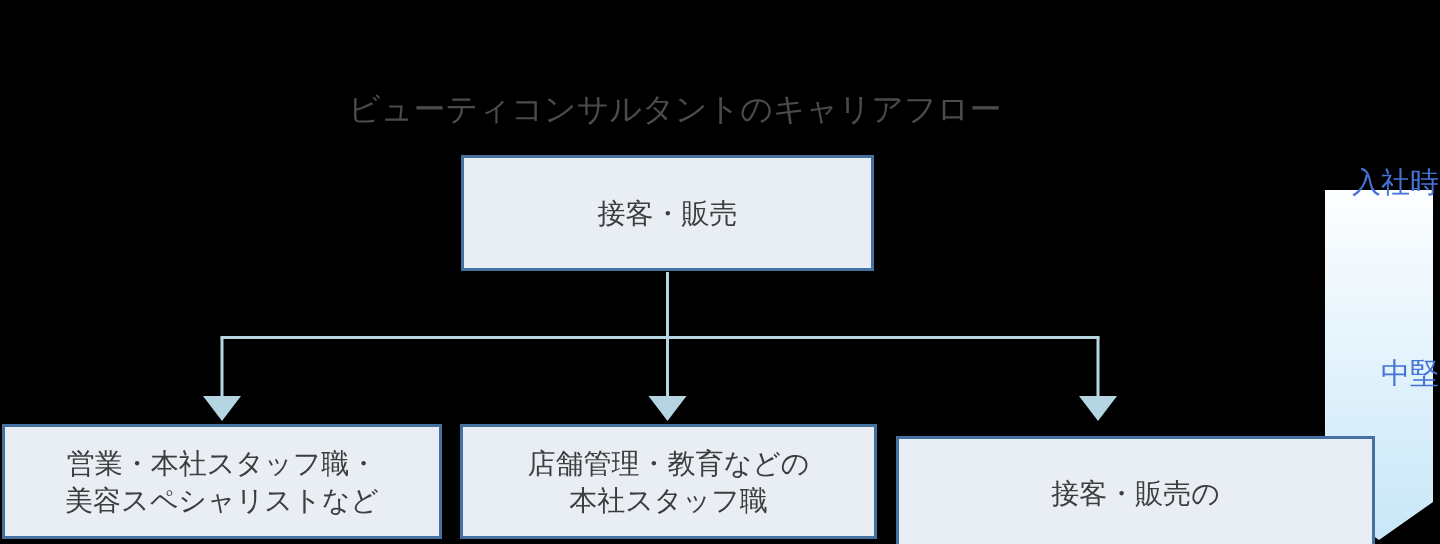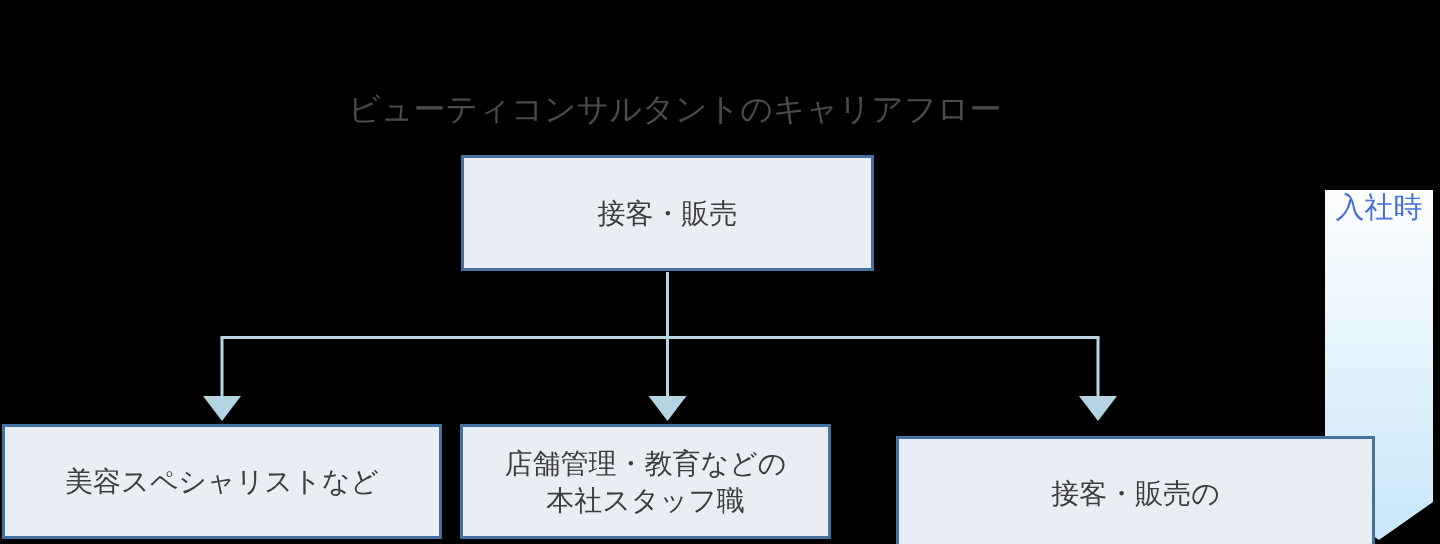--- a/index.html
+++ b/index.html
@@ -42,32 +42,31 @@
     flex-direction: column;
     align-items: center;
     justify-content: center;
     text-align: center;
     font-size: 28px;
     line-height: 37px;
     white-space: nowrap;
   }
   .top-box   { left: 461px; top: 155px; width: 413px; height: 116px; }
   .child-b1  { left: 2px;   top: 424px; width: 440px; height: 115px; }
-  .child-b2  { left: 460px; top: 424px; width: 371px; height: 115px; }
+  .child-b2  { left: 460px; top: 424px; width: 417px; height: 115px; }
   .child-b3  { left: 896px; top: 424px; width: 479px; height: 115px; margin-top: 12px; }
   .tl-label {
     position: absolute;
     left: 1319px;
     width: 120px;
-    text-align: center;
+    text-align: right;
     font-size: 29px;
     font-weight: 500;
     color: var(--timeline-label, #4472d6);
     white-space: nowrap;
-    margin-top: 25px;
   }
   .tl-start { top: 163px; }
   .tl-mid   { top: 354px; }
 </style>
 </head>
 <body>
 
 <div class="canvas">
 
   <div class="title">ビューティコンサルタントのキャリアフロー</div>
@@ -90,28 +89,30 @@
     <polygon class="head" points="203,396 241,396 222,421"></polygon>
     <polygon class="head" points="648.5,396 686.5,396 667.5,421"></polygon>
     <polygon class="head" points="1079,396 1117,396 1098,421"></polygon>
   </svg>
 
   <div class="box top-box">
     <span>接客・販売</span>
   </div>
 
   <div class="box child-b1">
+    <span class="line">営業・本社スタッフ職・</span>
     <span class="line">美容スペシャリストなど</span>
   </div>
 
   <div class="box child-b2">
     <span class="line">店舗管理・教育などの</span>
     <span class="line">本社スタッフ職</span>
   </div>
 
   <div class="box child-b3">
     <span class="line">接客・販売の</span>
   </div>
 
   <div class="tl-label tl-start">入社時</div>
 
+  <div class="tl-label tl-mid">中堅</div>
 
 </div>
 
 </body></html>

